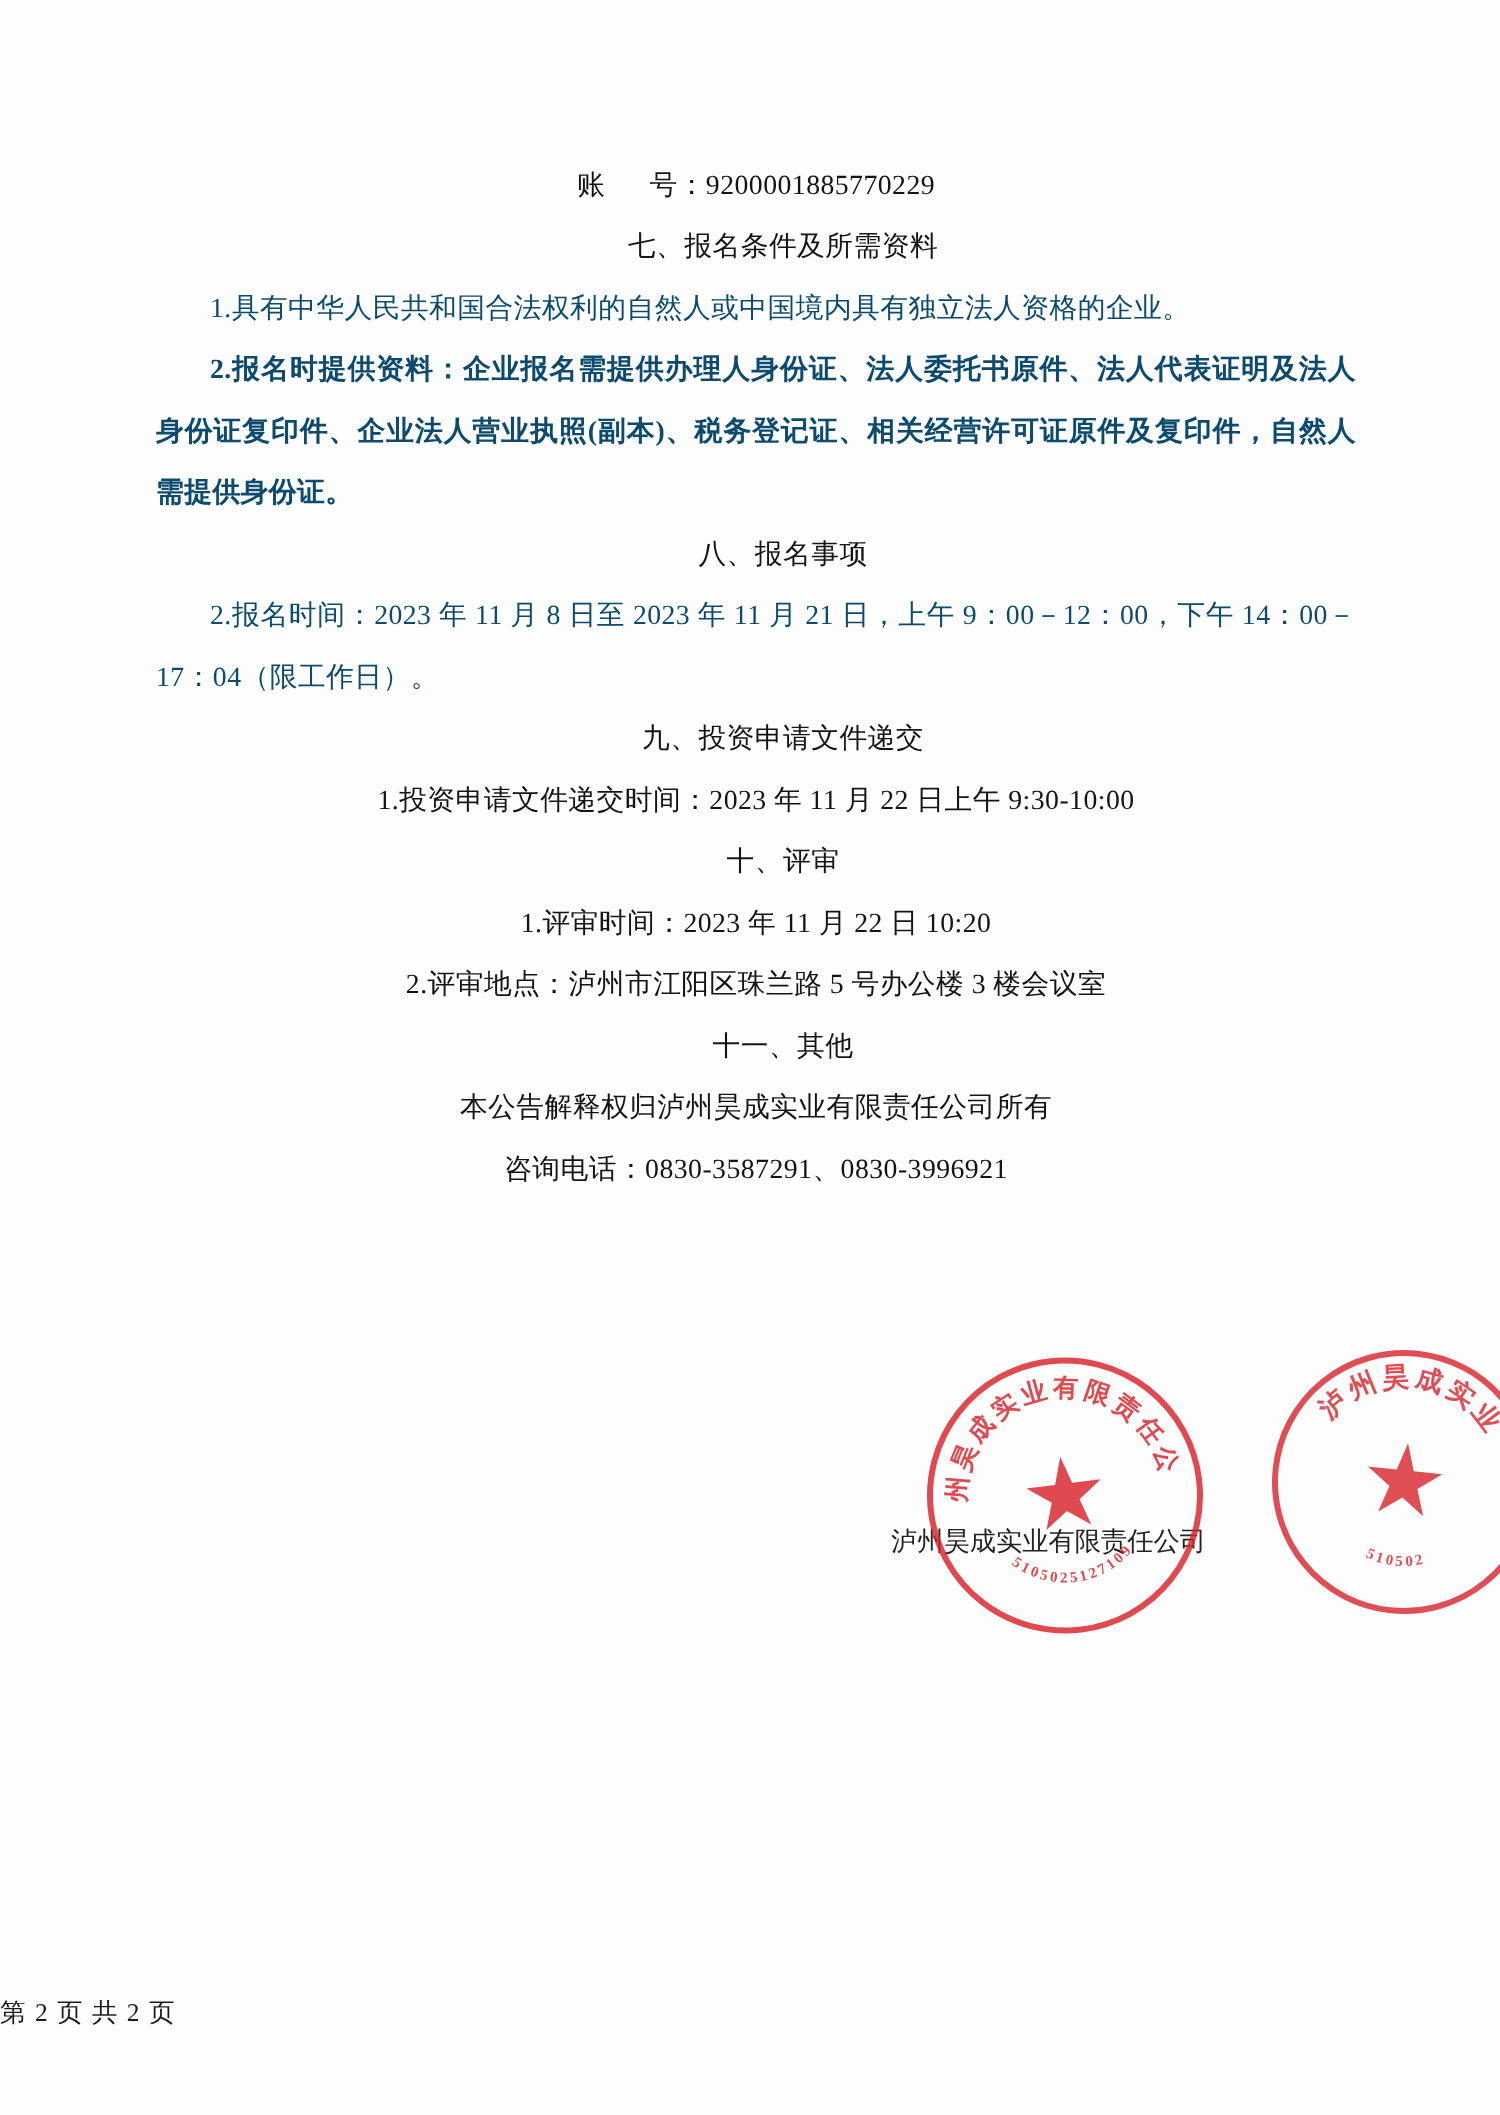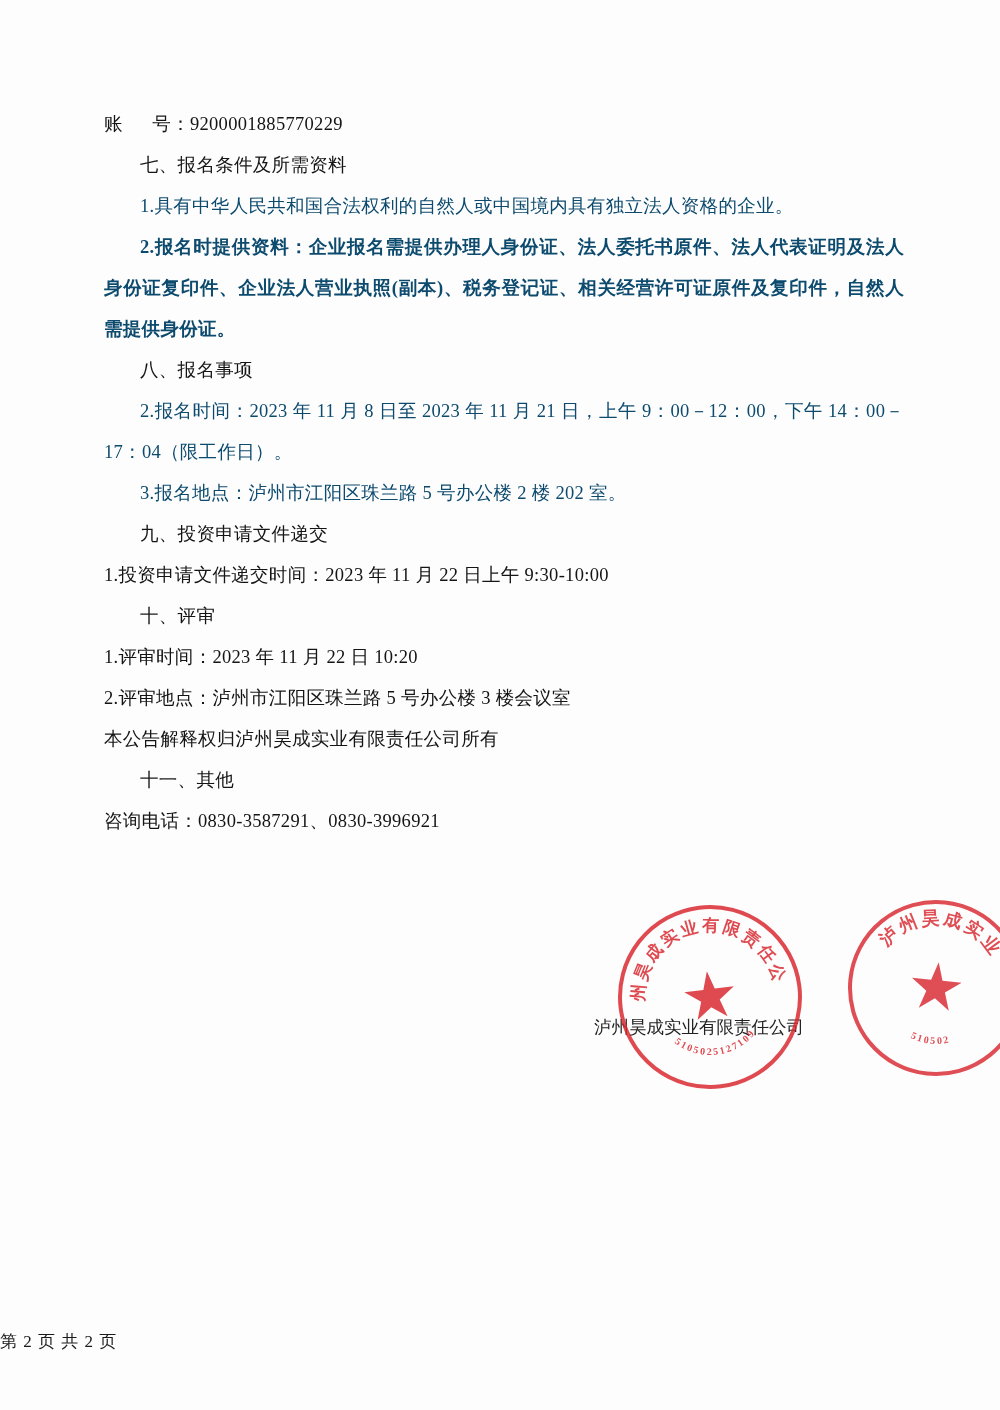--- a/index.html
+++ b/index.html
@@ -27,20 +27,21 @@
     left: 104px;
     top: 104px;
     width: 800px;
   }
   .line {
     font-size: 18.5px;
     line-height: 41px;
     letter-spacing: 0.3px;
     white-space: pre-wrap;
     color: #141414;
+    text-align: center;
   }
   .indent {
     text-indent: 36px;
   }
   .para {
     font-size: 18.5px;
     line-height: 41px;
     letter-spacing: 0.3px;
     text-indent: 36px;
     text-align: justify;
@@ -134,36 +135,35 @@
 
     <div class="para">1.具有中华人民共和国合法权利的自然人或中国境内具有独立法人资格的企业。</div>
 
     <div class="para bold">2.报名时提供资料：企业报名需提供办理人身份证、法人委托书原件、法人代表证明及法人身份证复印件、企业法人营业执照(副本)、税务登记证、相关经营许可证原件及复印件，自然人需提供身份证。</div>
 
     <div class="line indent">八、报名事项</div>
 
 
     <div class="para">2.报名时间：2023 年 11 月 8 日至 2023 年 11 月 21 日，上午 9：00－12：00，下午 14：00－17：04（限工作日）。</div>
 
-    <div class="para">3.报名地点：泸州市江阳区珠兰路 5 号办公楼 2 楼 202 室。</div>
 
     <div class="line indent">九、投资申请文件递交</div>
 
     <div class="line">1.投资申请文件递交时间：2023 年 11 月 22 日上午 9:30-10:00</div>
 
 
     <div class="line indent">十、评审</div>
 
     <div class="line">1.评审时间：2023 年 11 月 22 日 10:20</div>
 
     <div class="line">2.评审地点：泸州市江阳区珠兰路 5 号办公楼 3 楼会议室</div>
 
+    <div class="line indent">十一、其他</div>
+
     <div class="line">本公告解释权归泸州昊成实业有限责任公司所有</div>
-
-    <div class="line indent">十一、其他</div>
 
     <div class="line">咨询电话：0830-3587291、0830-3996921</div>
 
   </div>
 
   <div class="sign-block">
     <div class="sign-line">泸州昊成实业有限责任公司</div>
   </div>
 
   <div class="stamp stamp-main">

